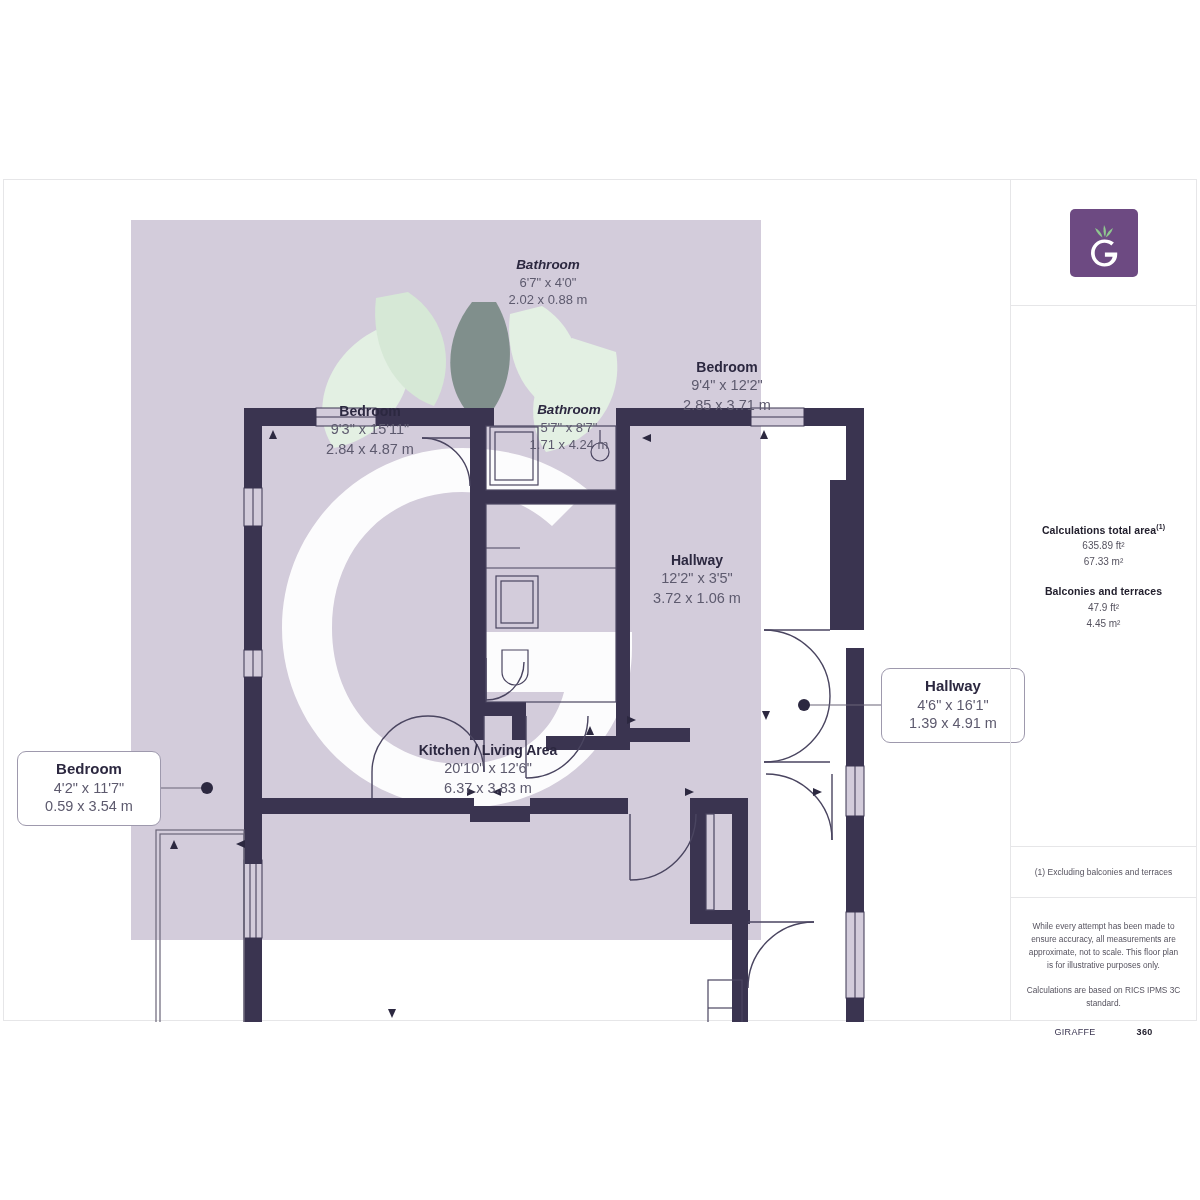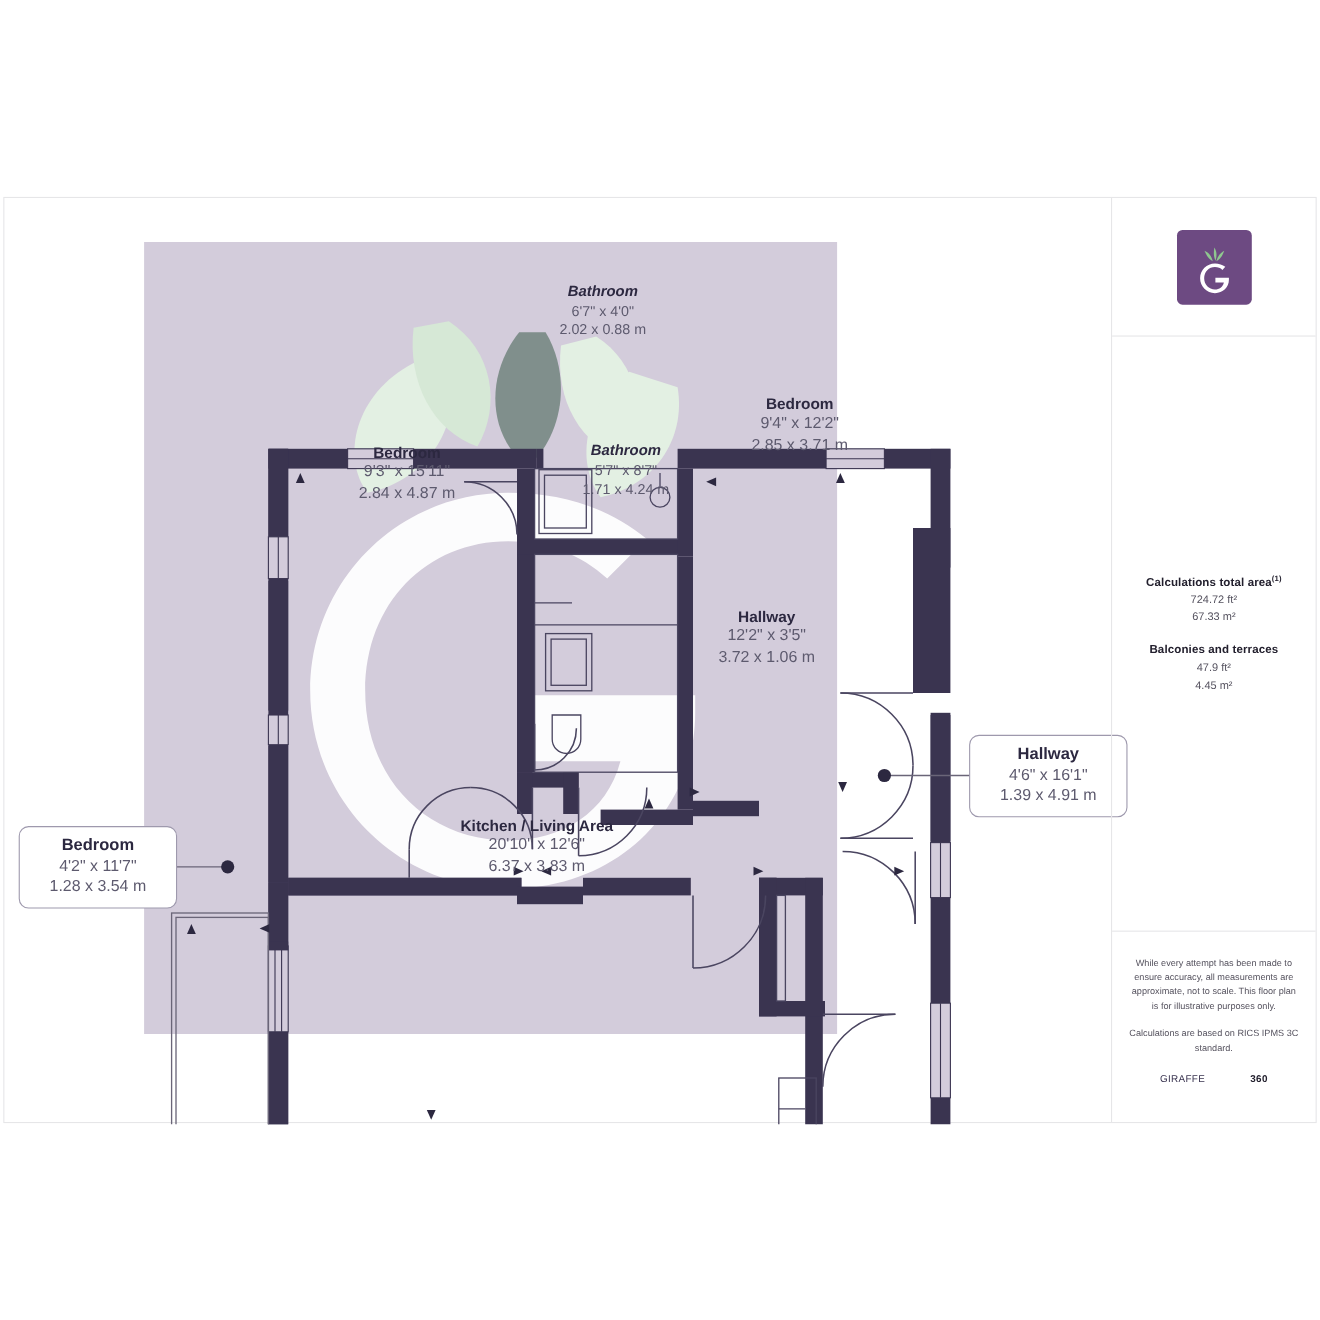--- a/index.html
+++ b/index.html
@@ -358,21 +358,21 @@
 
   <div class="rlabel" style="left:484px;top:561px;">
     <div class="rname">Kitchen / Living Area</div>
     <div class="rdim">20'10" x 12'6"</div>
     <div class="rdim">6.37 x 3.83 m</div>
   </div>
 
   <div class="callout" style="left:13px;top:571px;width:118px;">
     <div class="rname">Bedroom</div>
     <div class="rdim">4'2" x 11'7"</div>
-    <div class="rdim">1.28 x 3.54 m</div>
+    <div class="rdim">0.59 x 3.54 m</div>
   </div>
 
   <div class="callout" style="left:877px;top:488px;width:118px;">
     <div class="rname">Hallway</div>
     <div class="rdim">4'6" x 16'1"</div>
     <div class="rdim">1.39 x 4.91 m</div>
   </div>
 
   <div class="sidebar">
 
@@ -382,28 +382,31 @@
           <path d="M34 16 C33 21 33.5 25 35 28 C36.5 24 36.2 19.5 34 16 Z" fill="#8fc78f"></path>
           <path d="M25 19 C27 24 29.5 27 32.5 28.5 C31.5 24 28.8 20.5 25 19 Z" fill="#8fc78f"></path>
           <path d="M43 19 C39.5 20.8 36.8 24.2 35.8 28.5 C38.8 27 41.2 24 43 19 Z" fill="#8fc78f"></path>
           <path d="M34.5 30.5 C27 30.5 21 36.5 21 44 C21 51.5 27 57.5 34.5 57.5 C41.8 57.5 47.2 52.2 47.2 45.4 L47.2 43.6 L34.9 43.6 L34.9 47.8 L42.6 47.8 C41.7 52 38.5 54.2 34.5 54.2 C29 54.2 24.7 49.8 24.7 44 C24.7 38.2 29 33.8 34.5 33.8 C37.2 33.8 39.5 34.7 41.3 36.4 L43.9 33.6 C41.4 31.6 38.2 30.5 34.5 30.5 Z" fill="#ffffff"></path>
         </svg>
       </div>
     </div>
 
     <div class="sb-area-cell">
       <div class="area-title"><span>Calculations total area</span><sup>(1)</sup></div>
-      <div class="area-val">724.72 ft²</div>
+      <div class="area-val">635.89 ft²</div>
       <div class="area-val">67.33 m²</div>
       <div class="area-gap"></div>
       <div class="area-title">Balconies and terraces</div>
       <div class="area-val">47.9 ft²</div>
       <div class="area-val">4.45 m²</div>
     </div>
 
+    <div class="sb-note-cell">
+      <div class="note-fine">(1) Excluding balconies and terraces</div>
+    </div>
 
     <div class="sb-disc-cell">
       <div class="disc">While every attempt has been made to ensure accuracy, all measurements are approximate, not to scale. This floor plan is for illustrative purposes only.</div>
       <div class="disc">Calculations are based on RICS IPMS 3C standard.</div>
       <div class="brand"><span>GIRAFFE</span><b>360</b></div>
     </div>
 
   </div>
 </div>
 

